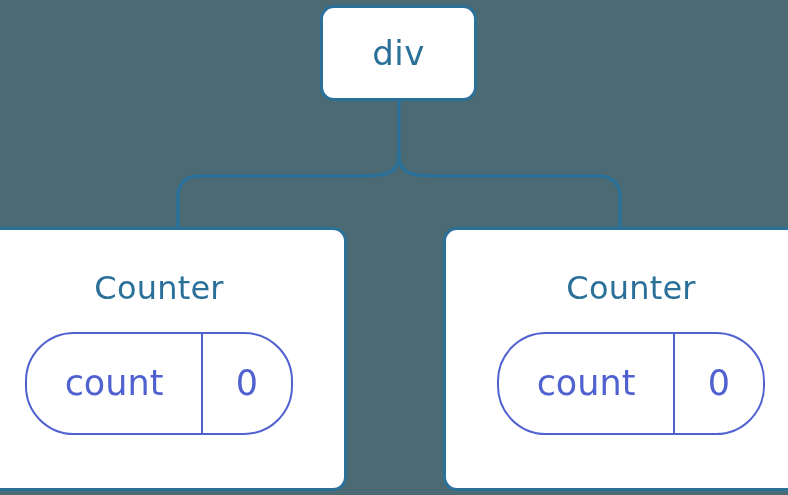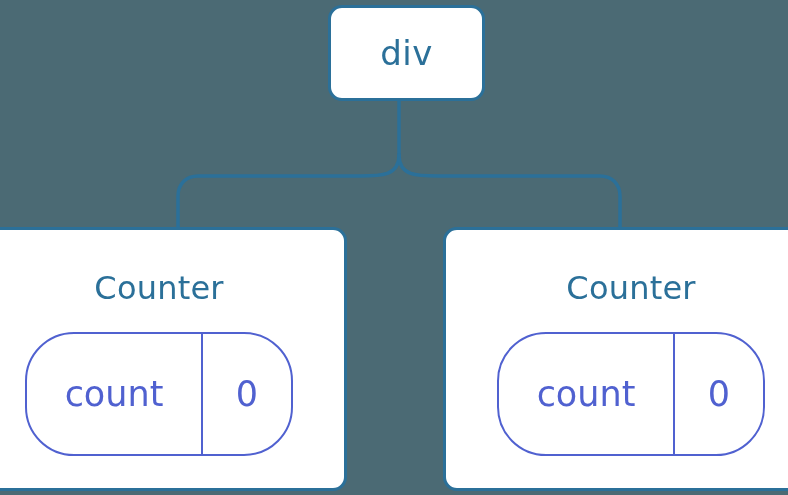--- a/index.html
+++ b/index.html
@@ -34,21 +34,21 @@
   .node {
     position: absolute;
     background: #ffffff;
     border: 3px solid #2b7099;
     border-radius: 14px;
     box-sizing: border-box;
   }
 
   
   #node-root {
-    left: 328px;
+    left: 320px;
     top: 5px;
     width: 157px;
     height: 96px;
     display: flex;
     align-items: center;
     justify-content: center;
   }
   .root-label {
     color: #2b7099;
     font-size: 34px;
@@ -78,21 +78,21 @@
   .component-title {
     color: #2b7099;
     font-size: 32px;
     line-height: 1;
     letter-spacing: 0.2px;
   }
 
   
   .pill {
     margin-top: 28px;
-    height: 124px;
+    height: 103px;
     width: 268px;
     border: 2px solid #5061d0;
     border-radius: 49px;
     box-sizing: border-box;
     display: flex;
     align-items: stretch;
     background: #ffffff;
   }
   .pill-key {
     flex: 0 0 174px;

